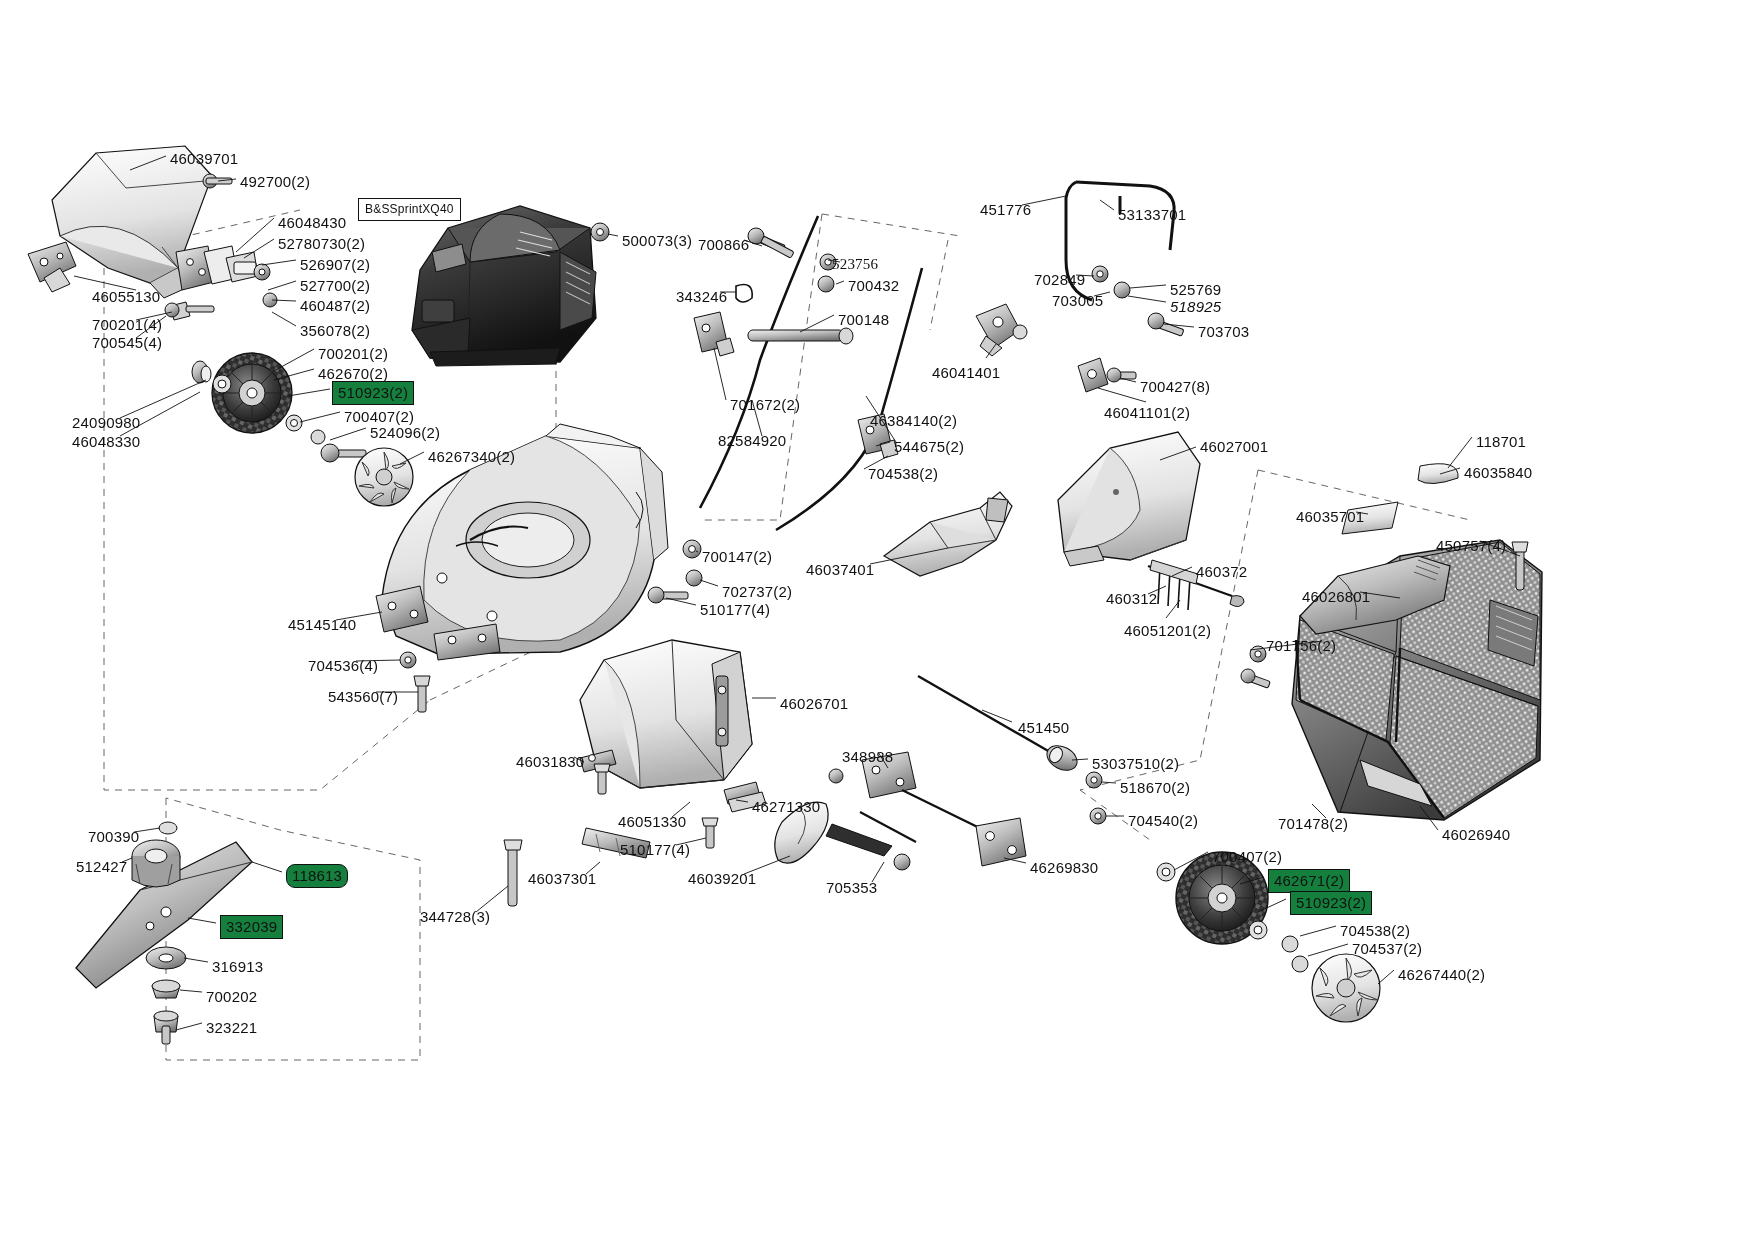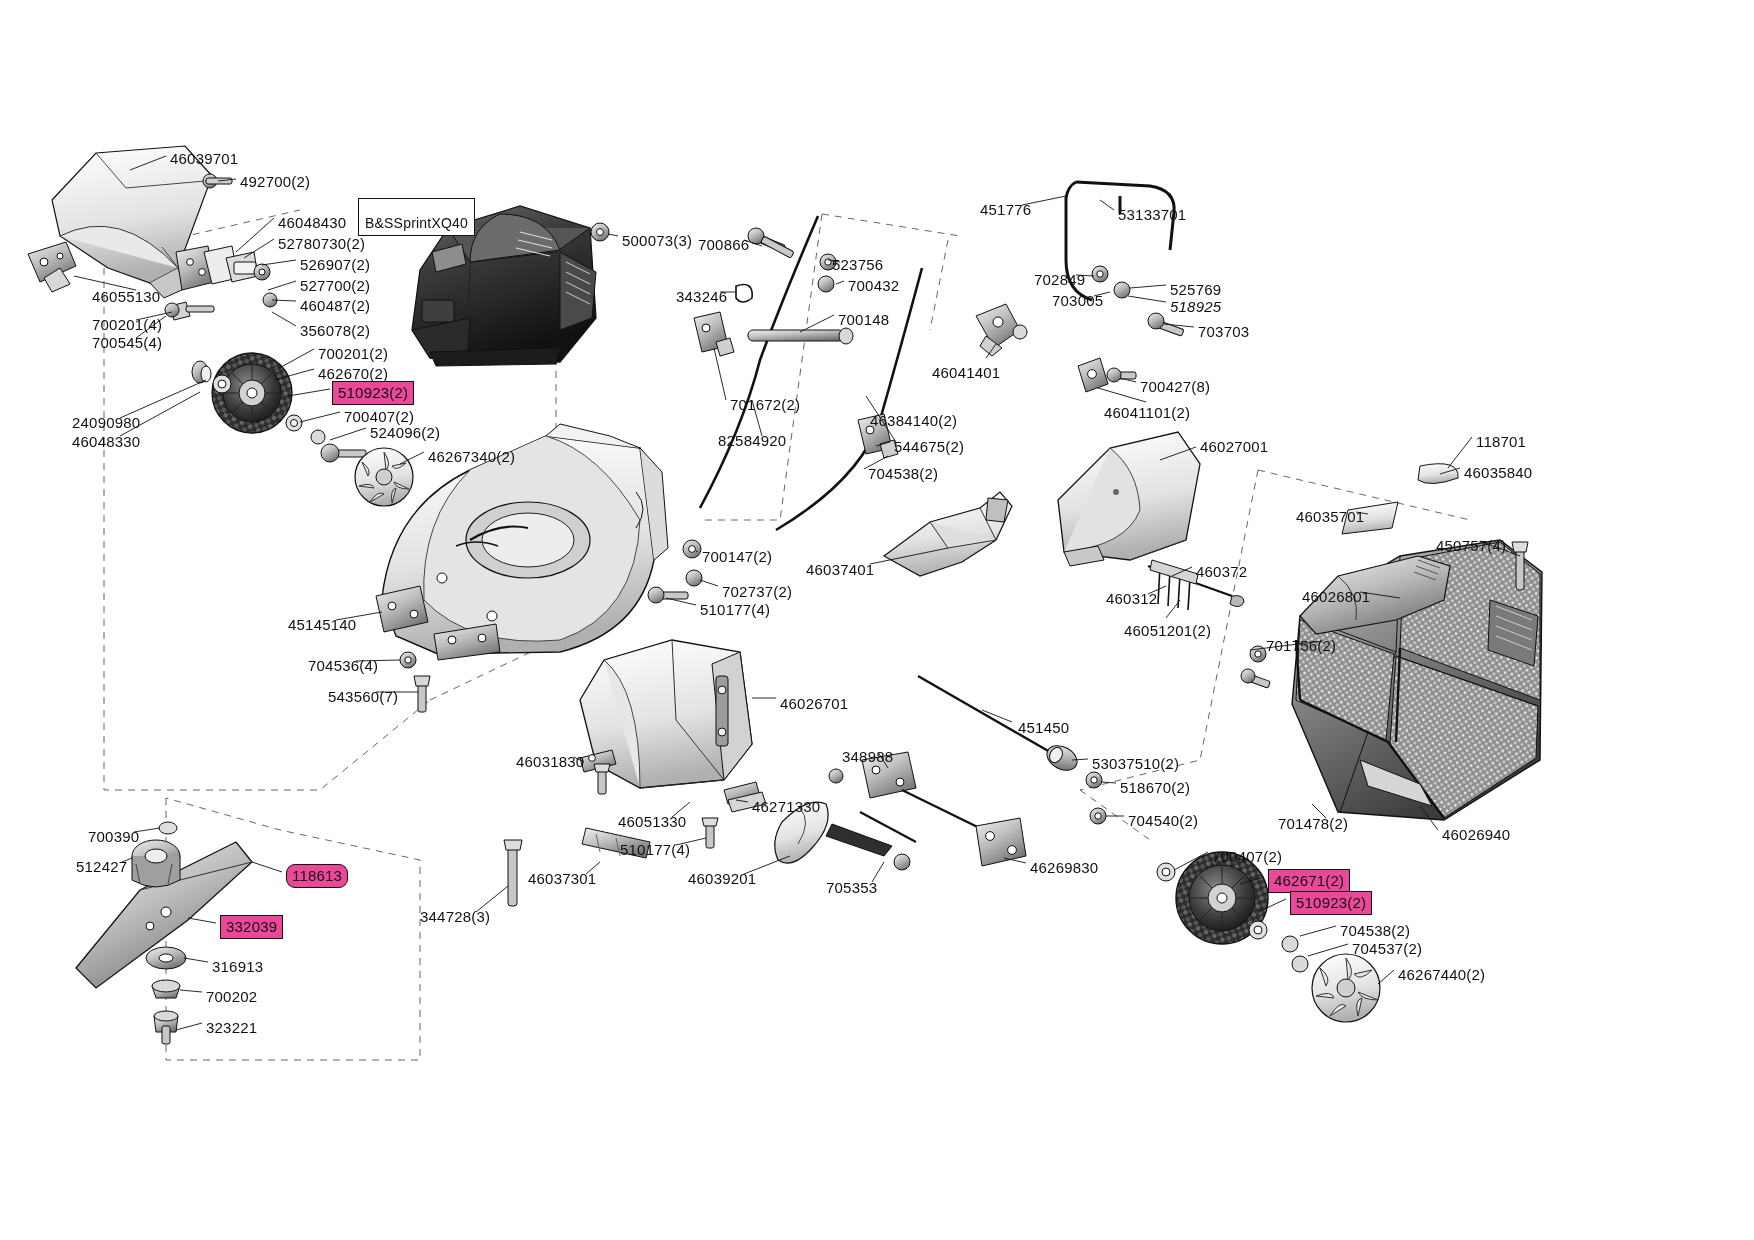--- a/index.html
+++ b/index.html
@@ -25,27 +25,27 @@
     position: absolute;
     font-family: "Liberation Sans", sans-serif;
     font-size: 15px;
     color: #111111;
     white-space: nowrap;
     letter-spacing: 0.2px;
   }
   .lbl.boxed {
     border: 1.3px solid #111111;
     padding: 2px 5px 3px 5px;
-    background: #ec4899;
+    background: #15803d;
   }
   .lbl.engine {
     border: 1.3px solid #111111;
-    padding: 16px 6px 4px 6px;
+    padding: 3px 6px 4px 6px;
     background: #ffffff;
-    font-size: 14px;
+    font-size: 12px;
   }
 </style>
 </head>
 <body>
 
 <div id="canvas">
 
   <svg id="svg-layer" viewBox="0 0 1754 1240" xmlns="http://www.w3.org/2000/svg">
     <defs>
       <linearGradient id="gMetal" x1="0" y1="0" x2="1" y2="1">
@@ -589,21 +589,21 @@
   <div class="lbl" style="left:344px; top:408px;">700407(2)</div>
   <div class="lbl" style="left:370px; top:424px;">524096(2)</div>
   <div class="lbl" style="left:428px; top:448px;">46267340(2)</div>
   <div class="lbl" style="left:72px;  top:414px;">24090980</div>
   <div class="lbl" style="left:72px;  top:433px;">46048330</div>
   <div class="lbl" style="left:288px; top:616px;">45145140</div>
   <div class="lbl" style="left:308px; top:657px;">704536(4)</div>
   <div class="lbl" style="left:328px; top:688px;">543560(7)</div>
   <div class="lbl" style="left:622px; top:232px;">500073(3)</div>
   <div class="lbl" style="left:698px; top:236px;">700866</div>
-  <div class="lbl" style="left:832px; top:256px;">523756</div>
+  <div class="lbl" style="left:832px; top:256px;font-family:Liberation Serif, serif;">523756</div>
   <div class="lbl" style="left:848px; top:277px;">700432</div>
   <div class="lbl" style="left:676px; top:288px;">343246</div>
   <div class="lbl" style="left:838px; top:311px;">700148</div>
   <div class="lbl" style="left:730px; top:396px;">701672(2)</div>
   <div class="lbl" style="left:870px; top:412px;">46384140(2)</div>
   <div class="lbl" style="left:718px; top:432px;">82584920</div>
   <div class="lbl" style="left:894px; top:438px;">544675(2)</div>
   <div class="lbl" style="left:868px; top:465px;">704538(2)</div>
   <div class="lbl" style="left:702px; top:548px;">700147(2)</div>
   <div class="lbl" style="left:722px; top:583px;">702737(2)</div>

